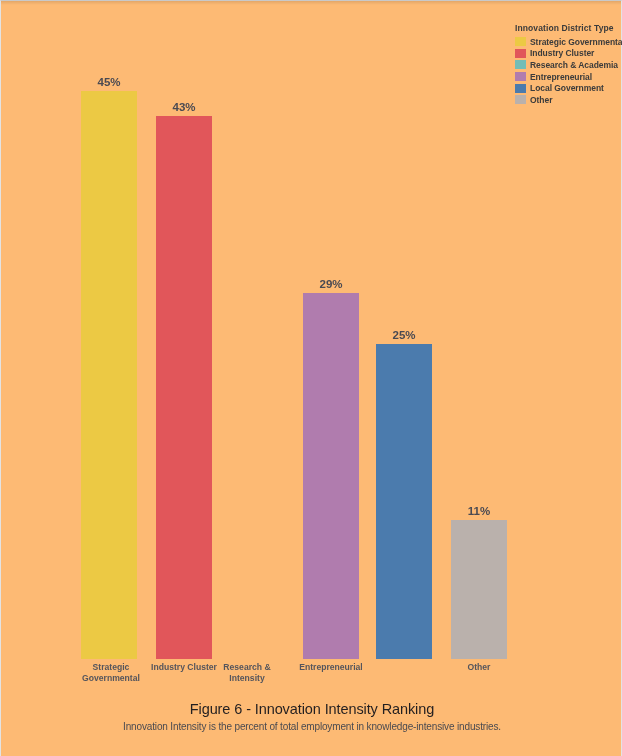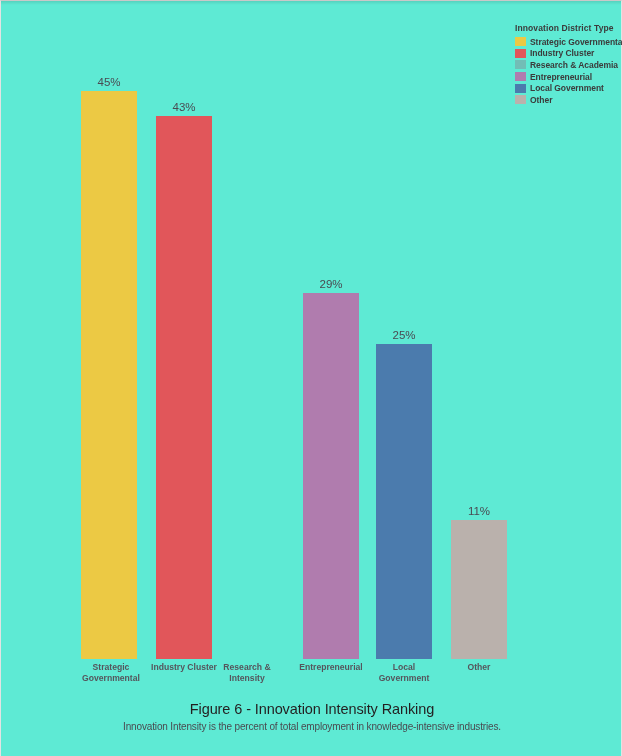--- a/index.html
+++ b/index.html
@@ -11,21 +11,21 @@
     width: 622px;
     height: 756px;
     overflow: hidden;
     font-family: "Liberation Sans", sans-serif;
     -webkit-font-smoothing: antialiased;
   }
   #page {
     position: relative;
     width: 622px;
     height: 756px;
-    background: #5eead4;
+    background: #fdba74;
     box-sizing: border-box;
     border-top: 1px solid #c9c9c9;
     border-left: 1px solid #e3e3e3;
     border-right: 1px solid #e3e3e3;
     padding-left: 28px;
   }
   #page::after {
     content: "";
     position: absolute;
     left: 0; right: 0; top: 0;
@@ -73,20 +73,21 @@
     position: absolute;
     left: 0;
     top: 0;
     width: 622px;
     height: 658px;
   }
   .bar-group {
     position: absolute;
     bottom: 0;
     width: 56px;
+    font-weight: bold;
   }
   .bar {
     position: absolute;
     bottom: 0;
     left: 0;
     width: 56px;
   }
   .bar-value {
     position: absolute;
     left: 0;
@@ -203,24 +204,20 @@
       <div class="xtick" style="left: 140px;">
         <div>Industry Cluster</div>
       </div>
       <div class="xtick" style="left: 203px;">
         <div>Research &amp;</div>
         <div>Intensity</div>
       </div>
       <div class="xtick" style="left: 287px;">
         <div>Entrepreneurial</div>
       </div>
-      <div class="xtick" style="left: 360px;">
-        <div>Local</div>
-        <div>Government</div>
-      </div>
       <div class="xtick" style="left: 435px;">
         <div>Other</div>
       </div>
     </div>
 
   <div id="caption-block">
     <div id="fig-title">Figure 6 - Innovation Intensity Ranking</div>
     <div id="fig-caption">Innovation Intensity is the percent of total employment in knowledge-intensive industries.</div>
   </div>
 

